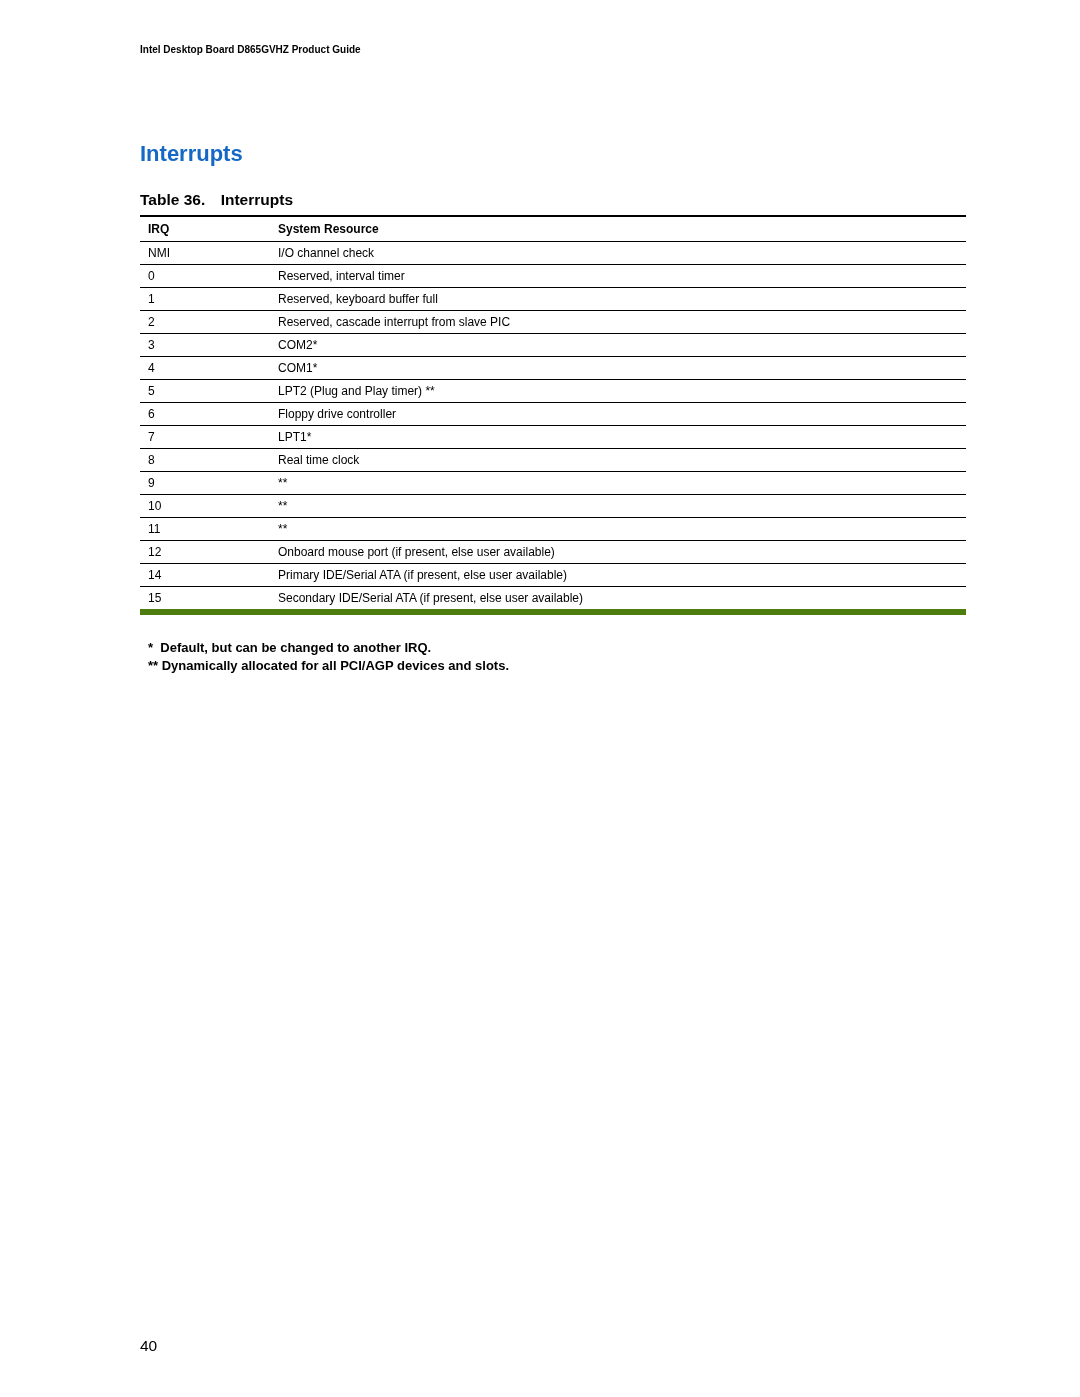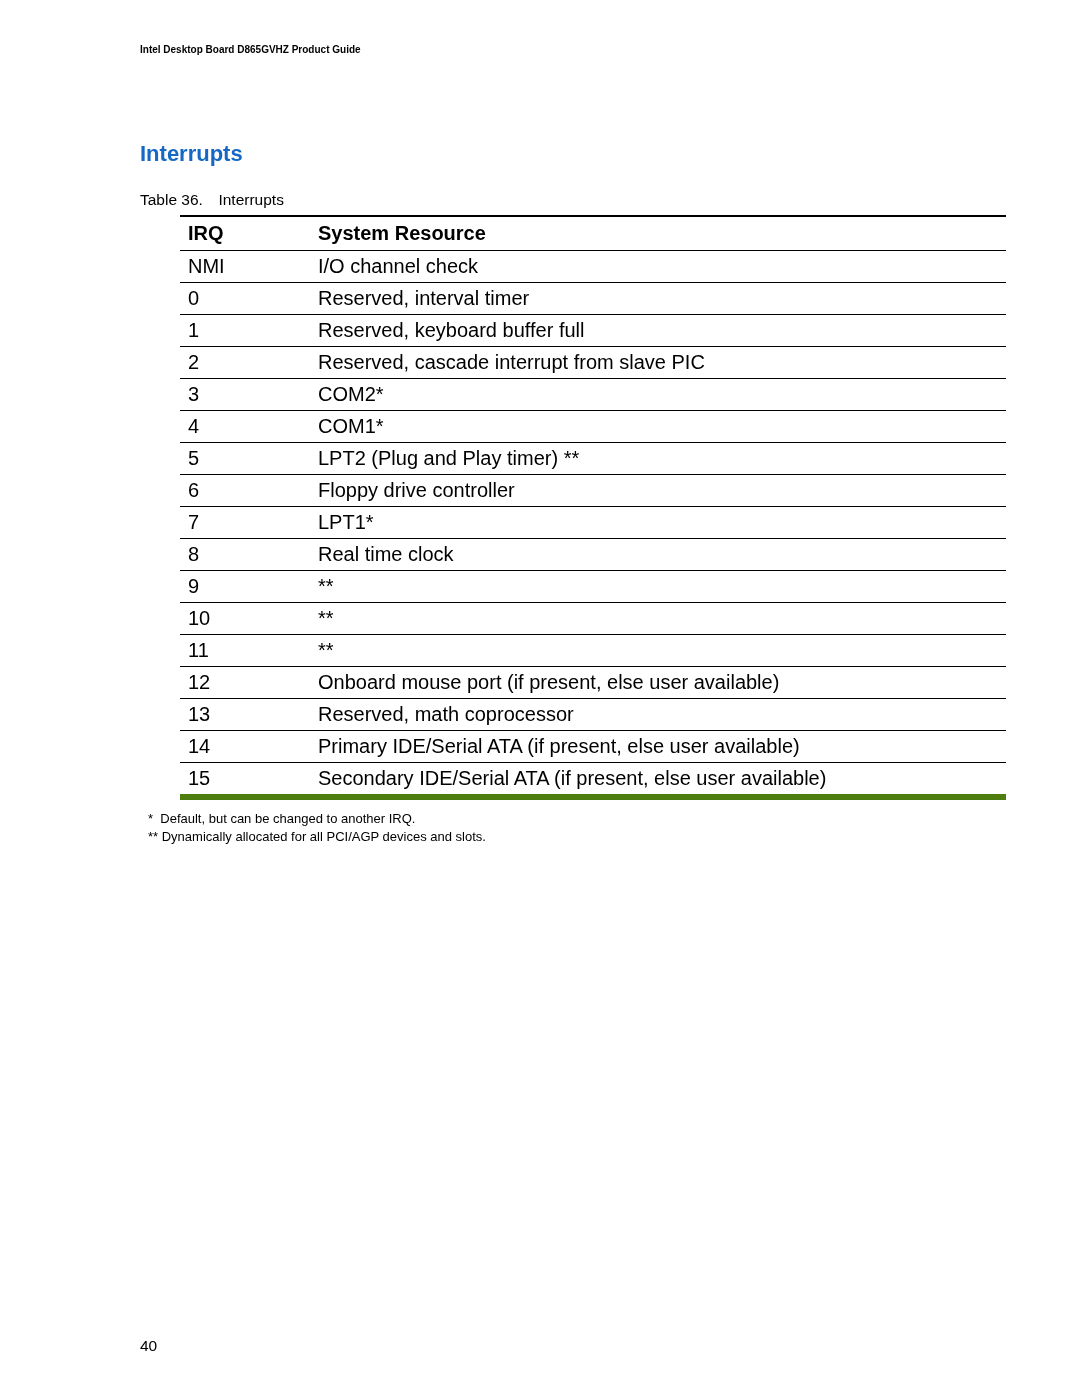--- a/index.html
+++ b/index.html
@@ -23,29 +23,28 @@
     font-size: 10px;
   }
   .section-heading {
     color: #1568C6;
     font-size: 22px;
     font-weight: bold;
     margin-top: 86px;
     margin-bottom: 24px;
   }
   .table-caption {
-    font-weight: normal;
+    font-weight: bold;
     font-size: 15.5px;
     margin-bottom: 6px;
   }
   table {
     border-collapse: collapse;
     width: 100%;
-    font-size: 20px;
-    margin-left: 40px;
+    font-size: 12px;
   }
   thead tr {
     border-top: 2px solid #000;
     border-bottom: 1px solid #000;
   }
   thead th {
     text-align: left;
     font-weight: bold;
     padding: 5px 0 5px 8px;
   }
@@ -53,22 +52,23 @@
   tbody td {
     padding: 4px 0 4px 8px;
     border-bottom: 1px solid #000;
     vertical-align: top;
   }
   tbody tr:last-child td {
     border-bottom: 6px solid #4d7c0f;
   }
   .footnotes {
     font-size: 13px;
-    margin-top: 10px;
+    margin-top: 24px;
     line-height: 1.35;
+    font-weight: bold;
   }
   .footnotes div {
     padding-left: 8px;
   }
   .page-number {
     position: absolute;
     bottom: 42px;
     left: 140px;
     font-size: 15.5px;
   }
@@ -141,24 +141,20 @@
         </tr>
         <tr>
           <td>11</td>
           <td>**</td>
         </tr>
         <tr>
           <td>12</td>
           <td>Onboard mouse port (if present, else user available)</td>
         </tr>
         <tr>
-          <td>13</td>
-          <td>Reserved, math coprocessor</td>
-        </tr>
-        <tr>
           <td>14</td>
           <td>Primary IDE/Serial ATA (if present, else user available)</td>
         </tr>
         <tr>
           <td>15</td>
           <td>Secondary IDE/Serial ATA (if present, else user available)</td>
         </tr>
       </tbody>
   </table>
 

